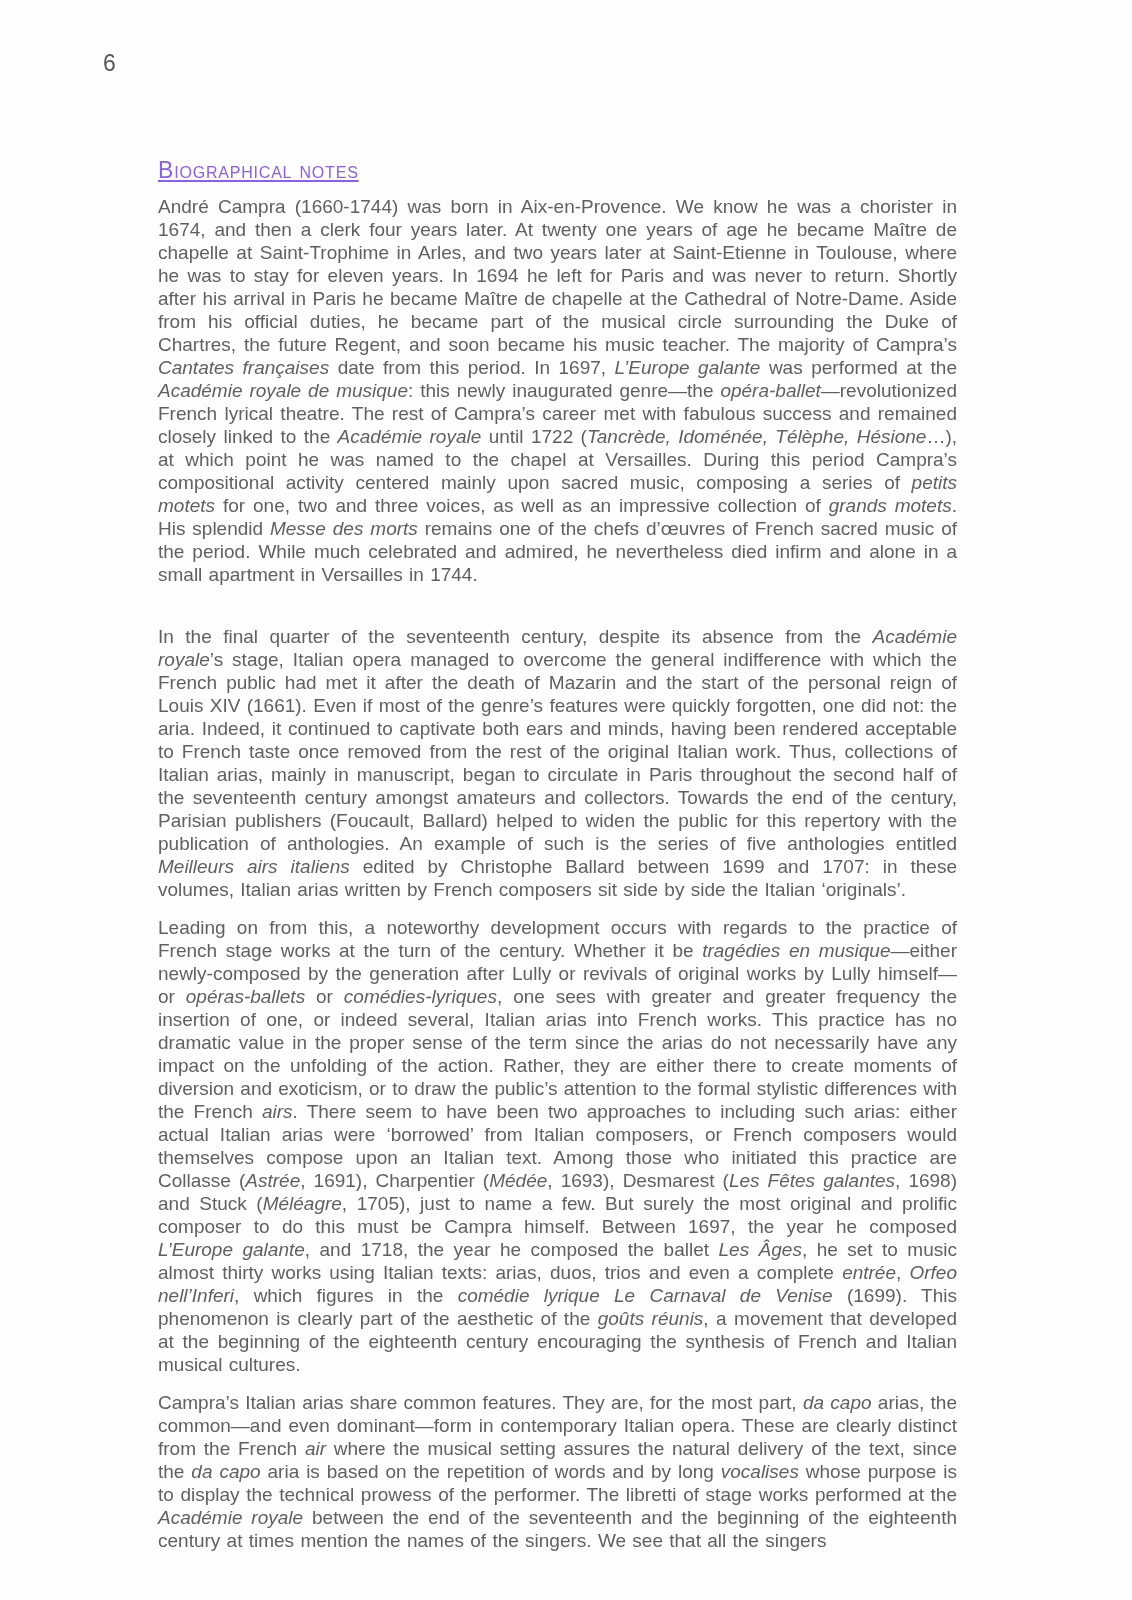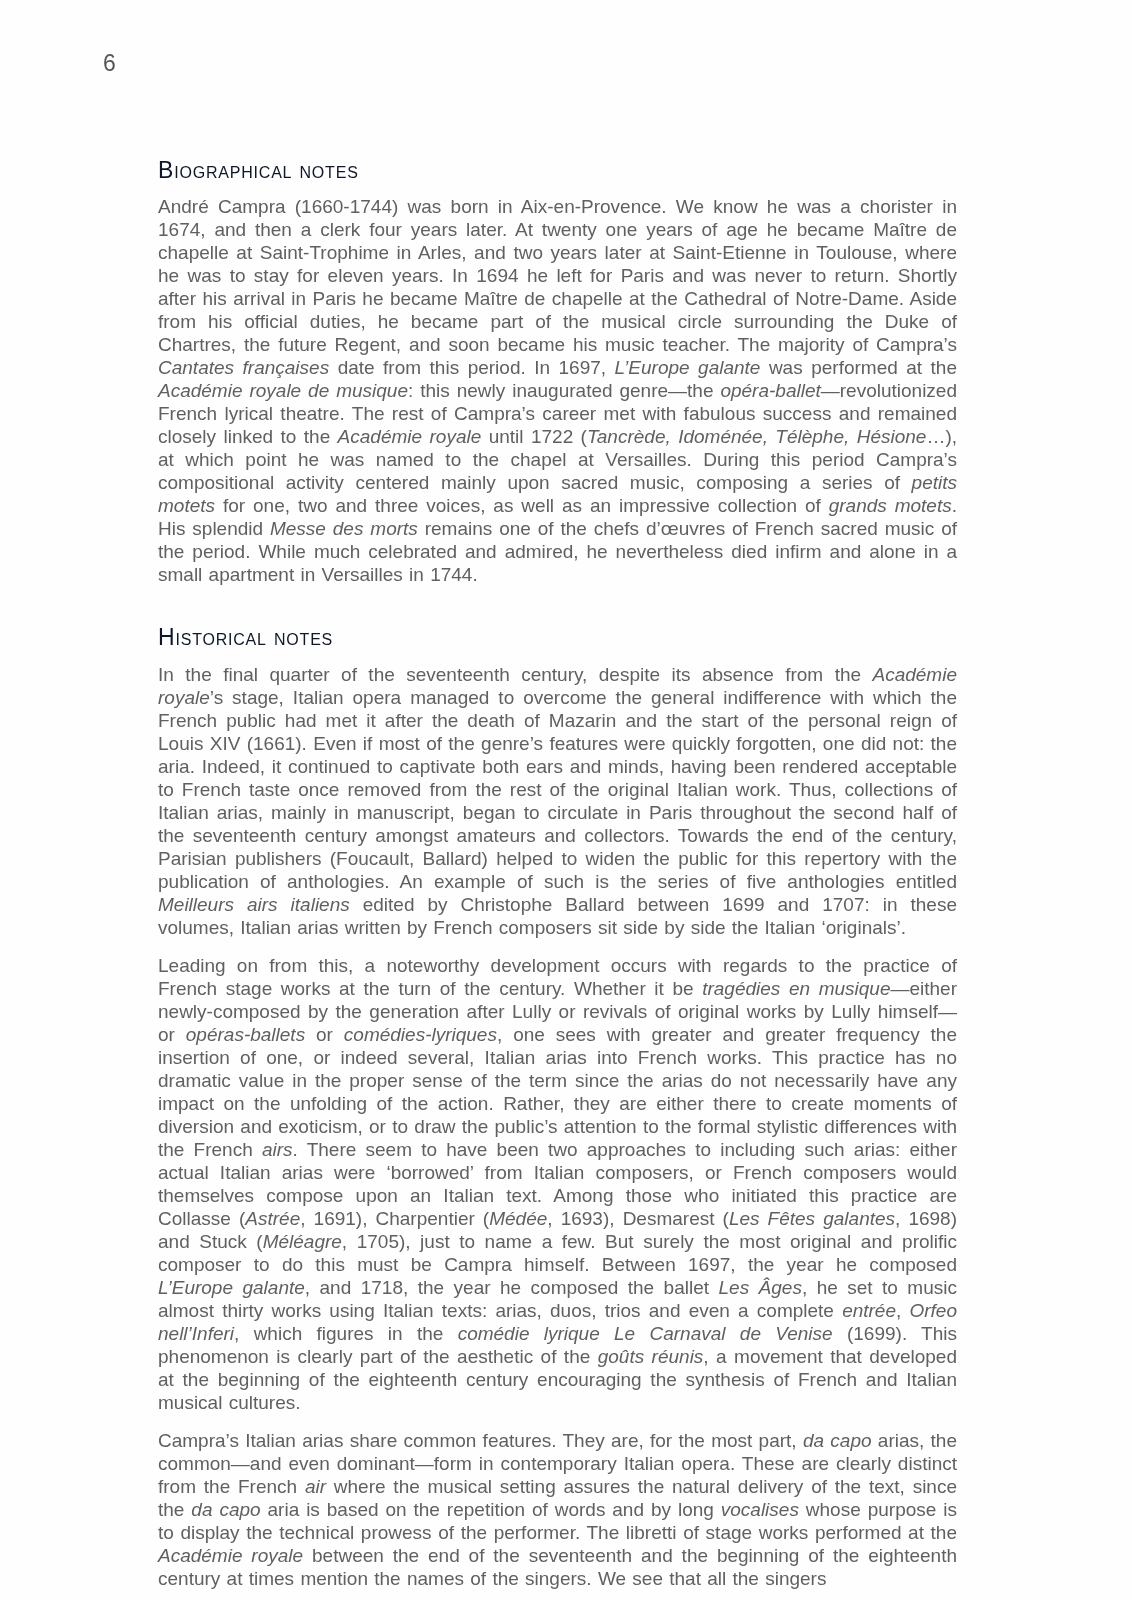--- a/index.html
+++ b/index.html
@@ -39,21 +39,22 @@
     line-height: 1;
     color: #4c4d4f;
   }
   .section-heading {
     margin: 0 0 9px 0;
     font-size: 23px;
     font-weight: 400;
     font-variant: small-caps;
     letter-spacing: 0.8px;
     line-height: 1.1;
-    color: #0f172a;
+    color: #8b5cf6;
+    text-decoration: underline;
   }
   .section { margin: 0; }
   .section + .section { margin-top: 39px; }
   .body-para {
     margin: 12px 0 15px 0;
     font-size: 19px;
     line-height: 23px;
     font-weight: 400;
     color: #5f6062;
     text-align: justify;
@@ -71,21 +72,20 @@
   <div class="content">
 
     <div class="section">
       <h2 class="section-heading">Biographical notes</h2>
       <div>
           <p class="body-para"><span>André Campra (1660-1744) was born in Aix-en-Provence. We know he was a chorister in 1674, and then a clerk four years later. At twenty one years of age he became Maître de chapelle at Saint-Trophime in Arles, and two years later at Saint-Etienne in Toulouse, where he was to stay for eleven years. In 1694 he left for Paris and was never to return. Shortly after his arrival in Paris he became Maître de chapelle at the Cathedral of Notre-Dame. Aside from his official duties, he became part of the musical circle surrounding the Duke of Chartres, the future Regent, and soon became his music teacher. The majority of Campra’s </span><i>Cantates françaises</i><span> date from this period. In 1697, </span><i>L’Europe galante</i><span> was performed at the </span><i>Académie royale de musique</i><span>: this newly inaugurated genre—the </span><i>opéra-ballet</i><span>—revolutionized French lyrical theatre. The rest of Campra’s career met with fabulous success and remained closely linked to the </span><i>Académie royale</i><span> until 1722 (</span><i>Tancrède, Idoménée, Télèphe, Hésione</i><span>…), at which point he was named to the chapel at Versailles. During this period Campra’s compositional activity centered mainly upon sacred music, composing a series of </span><i>petits motets</i><span> for one, two and three voices, as well as an impressive collection of </span><i>grands motets</i><span>. His splendid </span><i>Messe des morts</i><span> remains one of the chefs d’œuvres of French sacred music of the period. While much celebrated and admired, he nevertheless died infirm and alone in a small apartment in Versailles in 1744.</span></p>
         </div>
     </div>
 
     <div class="section">
-      <h2 class="section-heading">Historical notes</h2>
       <div>
           <p class="body-para"><span>In the final quarter of the seventeenth century, despite its absence from the </span><i>Académie royale</i><span>’s stage, Italian opera managed to overcome the general indifference with which the French public had met it after the death of Mazarin and the start of the personal reign of Louis XIV (1661). Even if most of the genre’s features were quickly forgotten, one did not: the aria. Indeed, it continued to captivate both ears and minds, having been rendered acceptable to French taste once removed from the rest of the original Italian work. Thus, collections of Italian arias, mainly in manuscript, began to circulate in Paris throughout the second half of the seventeenth century amongst amateurs and collectors. Towards the end of the century, Parisian publishers (Foucault, Ballard) helped to widen the public for this repertory with the publication of anthologies. An example of such is the series of five anthologies entitled </span><i>Meilleurs airs italiens</i><span> edited by Christophe Ballard between 1699 and 1707: in these volumes, Italian arias written by French composers sit side by side the Italian ‘originals’.</span></p>
           <p class="body-para"><span>Leading on from this, a noteworthy development occurs with regards to the practice of French stage works at the turn of the century. Whether it be </span><i>tragédies en musique</i><span>—either newly-composed by the generation after Lully or revivals of original works by Lully himself—or </span><i>opéras-ballets</i><span> or </span><i>comédies-lyriques</i><span>, one sees with greater and greater frequency the insertion of one, or indeed several, Italian arias into French works. This practice has no dramatic value in the proper sense of the term since the arias do not necessarily have any impact on the unfolding of the action. Rather, they are either there to create moments of diversion and exoticism, or to draw the public’s attention to the formal stylistic differences with the French </span><i>airs</i><span>. There seem to have been two approaches to including such arias: either actual Italian arias were ‘borrowed’ from Italian composers, or French composers would themselves compose upon an Italian text. Among those who initiated this practice are Collasse (</span><i>Astrée</i><span>, 1691), Charpentier (</span><i>Médée</i><span>, 1693), Desmarest (</span><i>Les Fêtes galantes</i><span>, 1698) and Stuck (</span><i>Méléagre</i><span>, 1705), just to name a few. But surely the most original and prolific composer to do this must be Campra himself. Between 1697, the year he composed </span><i>L’Europe galante</i><span>, and 1718, the year he composed the ballet </span><i>Les Âges</i><span>, he set to music almost thirty works using Italian texts: arias, duos, trios and even a complete </span><i>entrée</i><span>, </span><i>Orfeo nell’Inferi</i><span>, which figures in the </span><i>comédie lyrique Le Carnaval de Venise</i><span> (1699). This phenomenon is clearly part of the aesthetic of the </span><i>goûts réunis</i><span>, a movement that developed at the beginning of the eighteenth century encouraging the synthesis of French and Italian musical cultures.</span></p>
           <p class="body-para"><span>Campra’s Italian arias share common features. They are, for the most part, </span><i>da capo</i><span> arias, the common—and even dominant—form in contemporary Italian opera. These are clearly distinct from the French </span><i>air</i><span> where the musical setting assures the natural delivery of the text, since the </span><i>da capo</i><span> aria is based on the repetition of words and by long </span><i>vocalises</i><span> whose purpose is to display the technical prowess of the performer. The libretti of stage works performed at the </span><i>Académie royale</i><span> between the end of the seventeenth and the beginning of the eighteenth century at times mention the names of the singers. We see that all the singers</span></p>
         </div>
     </div>
   </div>
 </div>
 
 </body></html>

